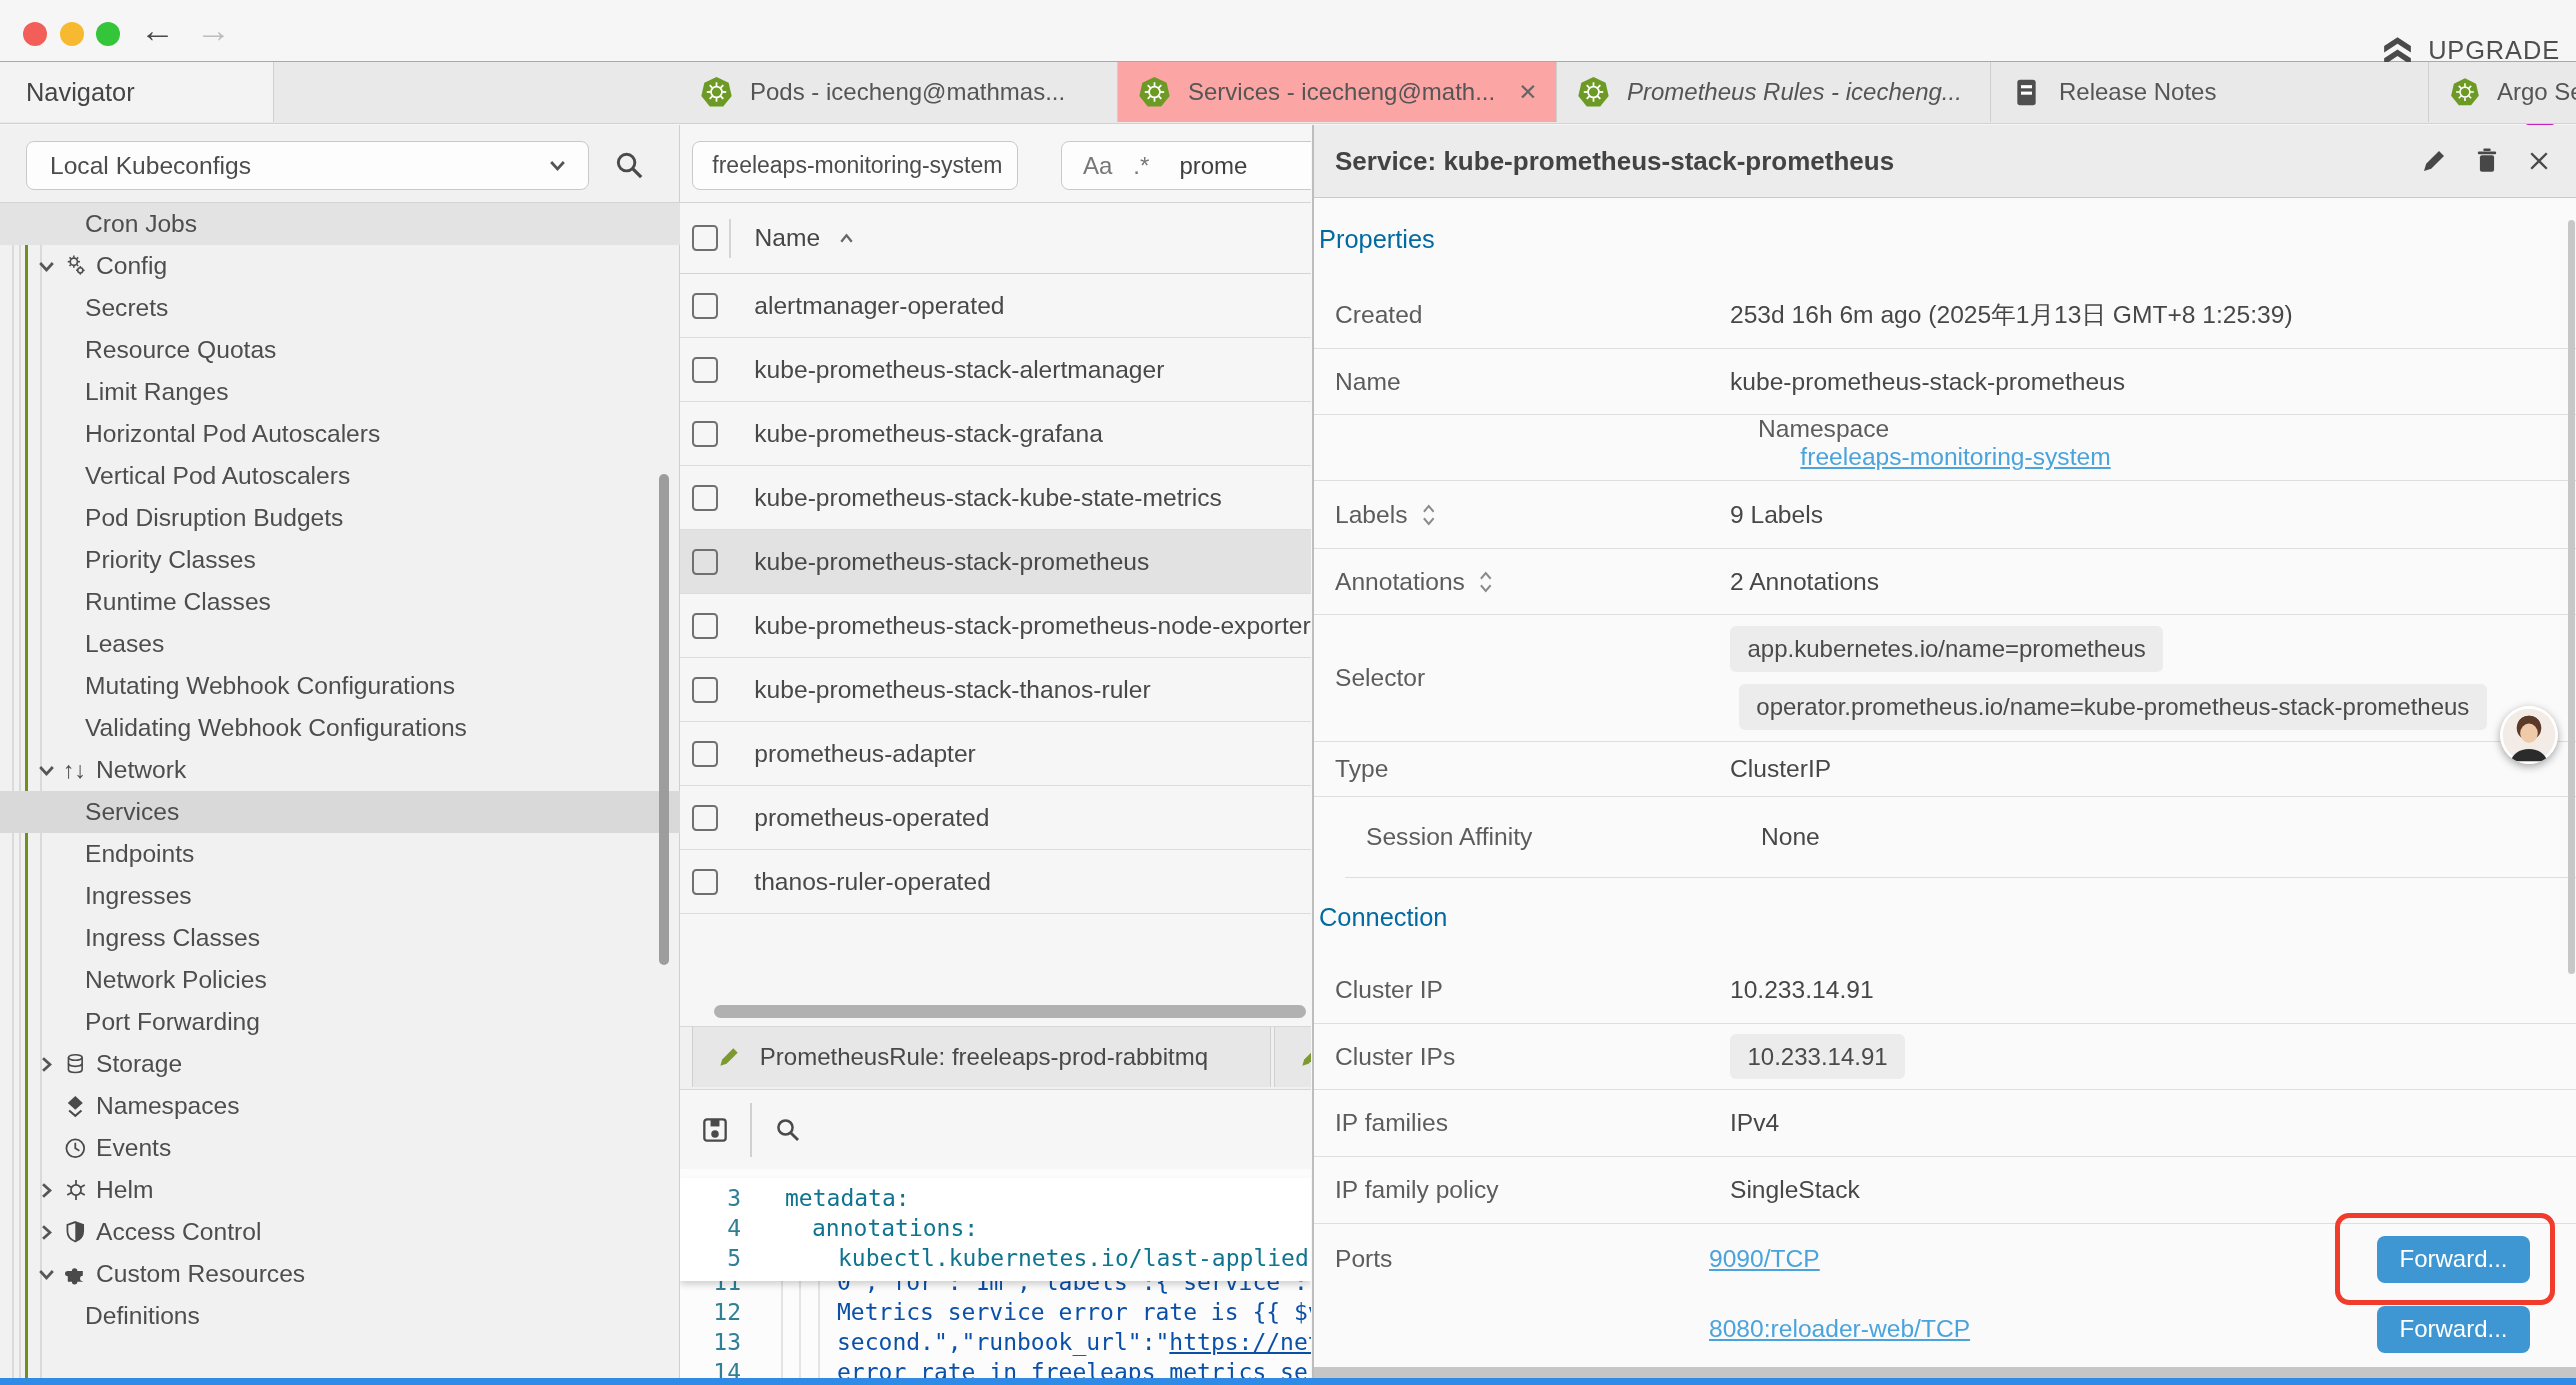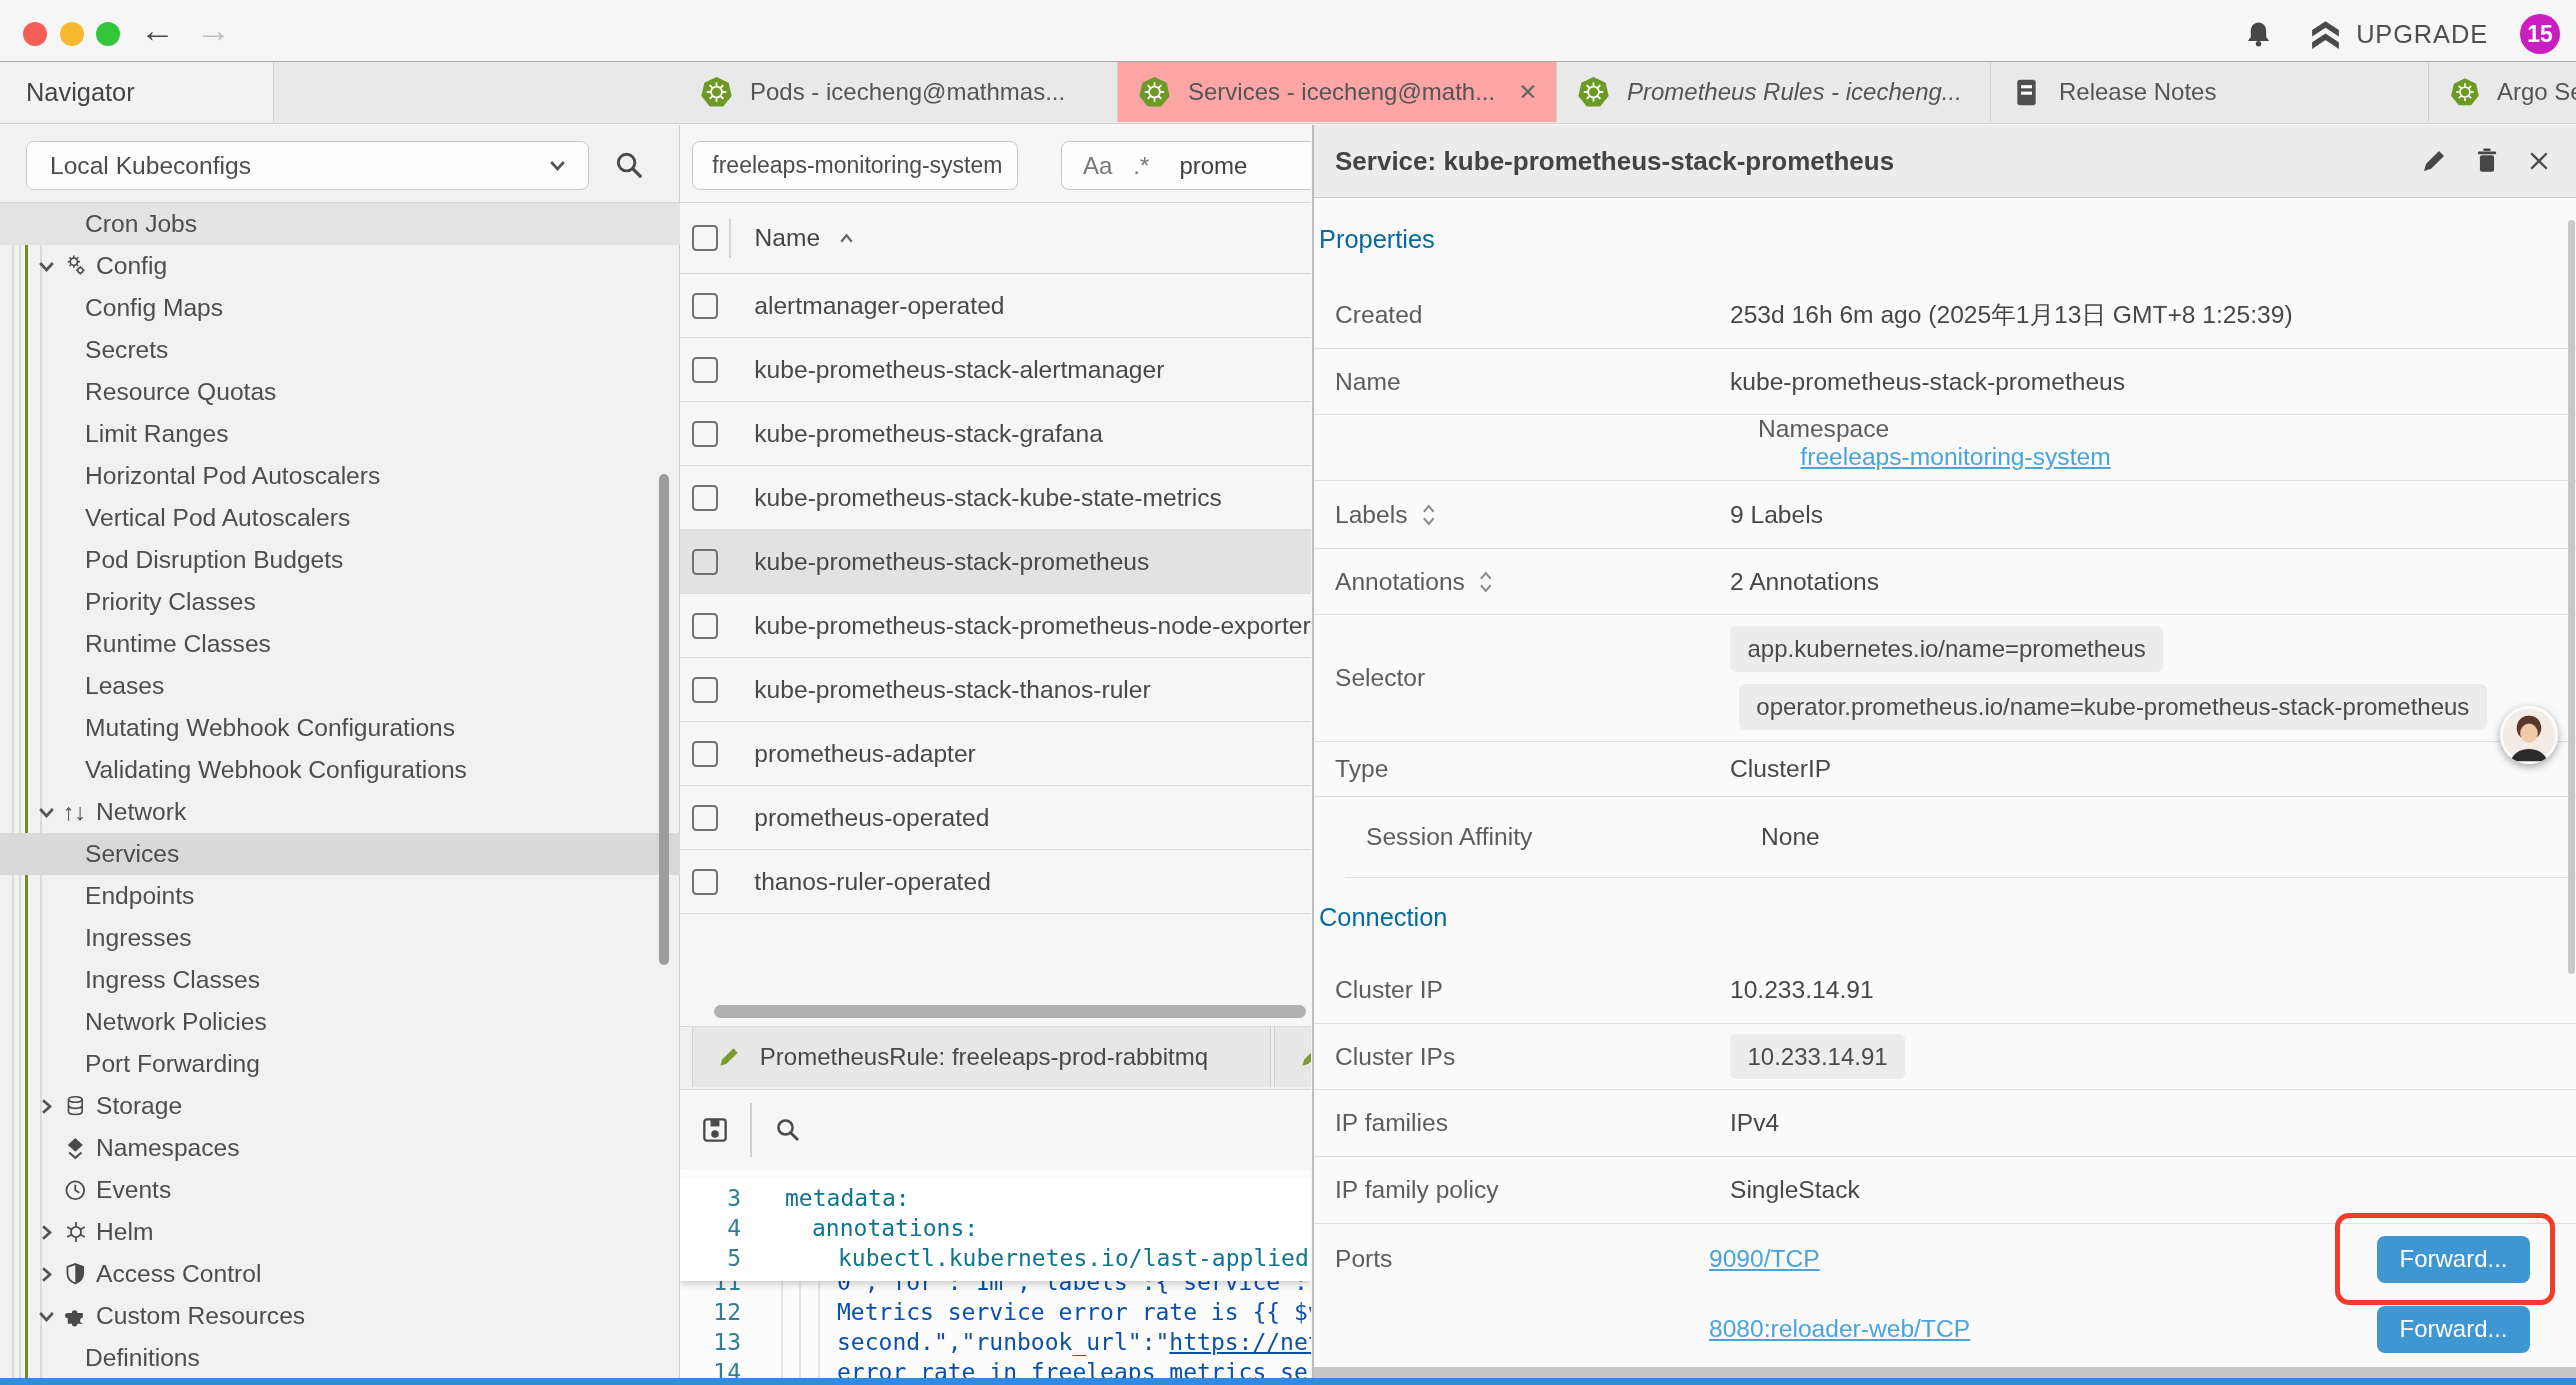--- a/index.html
+++ b/index.html
@@ -7,21 +7,21 @@
     font-family:"Liberation Sans","DejaVu Sans",sans-serif;color:#4a4a4a;-webkit-font-smoothing:antialiased;}
   .abs{position:absolute;}
   svg{display:block;}
 
   
   .topbar{left:0;top:0;width:2576px;height:62px;background:#f6f6f6;border-bottom:1.8px solid #a9a9a9;box-sizing:border-box;}
   .light{position:absolute;top:22px;width:24px;height:24px;border-radius:50%;}
   .l-red{left:23px;background:#f25f58;} .l-yellow{left:60px;background:#f7b92f;} .l-green{left:96px;background:#35c53a;}
   .navarrow{position:absolute;top:7px;font-size:35px;line-height:46px;}
   .back{left:140px;color:#4a4a4a;} .fwd{left:196px;color:#bdbdbd;}
-  .topright{position:absolute;right:16px;top:0;height:68px;display:flex;align-items:center;gap:32px;}
+  .topright{position:absolute;right:16px;top:0;height:68px;display:flex;align-items:flex-end;gap:32px;flex-direction:column;}
   .upgrade{display:flex;align-items:center;gap:12.3px;color:#4f4f4f;font-size:25.4px;letter-spacing:0.9px;}
   .badge{width:40px;height:40px;border-radius:50%;background:#cb1ec0;color:#fff;font-size:23px;font-weight:bold;
     display:flex;align-items:center;justify-content:center;}
 
   
   .tabstrip{left:0;top:62px;width:2576px;height:62px;background:#e9e9e9;border-bottom:1.8px solid #d2d2d2;box-sizing:border-box;}
   .navtab{position:absolute;left:0;top:0;width:274px;height:60px;background:#f3f3f3;border-right:1.8px solid #cfcfcf;
     display:flex;align-items:center;box-sizing:border-box;}
   .navtab span{margin-left:26px;font-size:25.4px;color:#454545;}
   .tab{position:absolute;top:0;height:60px;display:flex;align-items:center;box-sizing:border-box;
@@ -336,23 +336,20 @@
             </svg>
           </span>
         <span class="slot-icon">
             <svg width="26" height="26" viewBox="0 0 30 30">
               <use href="#i-gear"></use>
             </svg>
           </span>
         <span>Config</span>
       </div>
       <div class="trow child">
-          <span>Config Maps</span>
-        </div>
-      <div class="trow child">
           <span>Secrets</span>
         </div>
       <div class="trow child">
           <span>Resource Quotas</span>
         </div>
       <div class="trow child">
           <span>Limit Ranges</span>
         </div>
       <div class="trow child">
           <span>Horizontal Pod Autoscalers</span>

